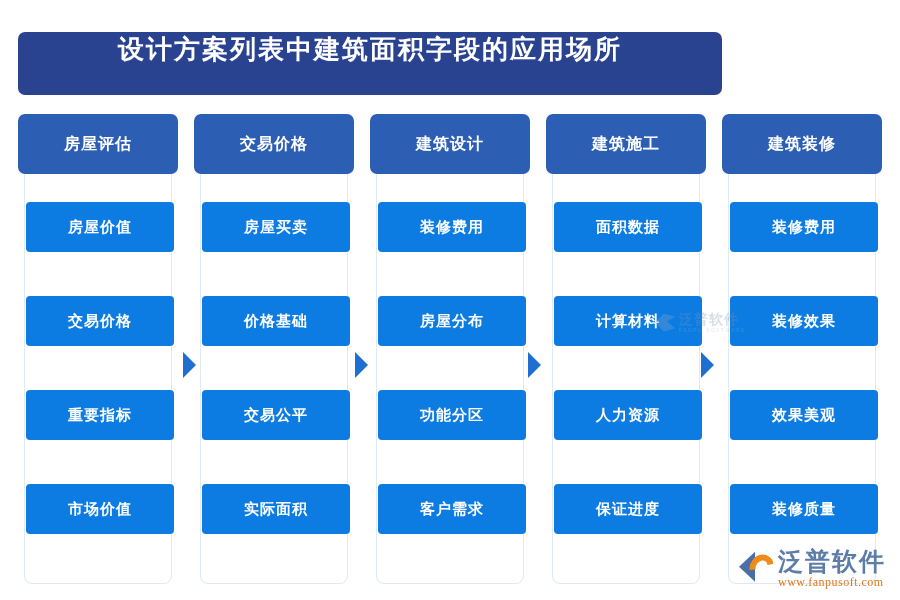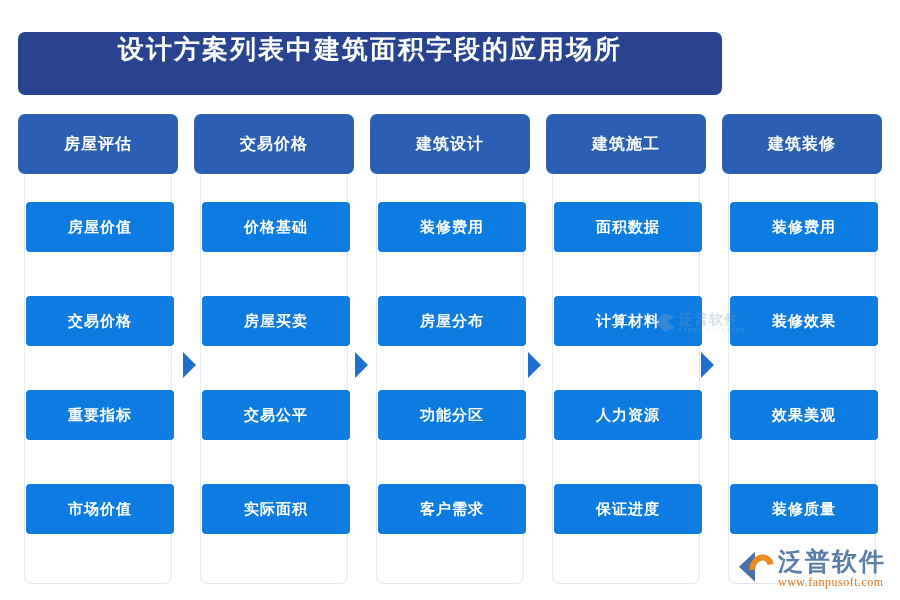--- a/index.html
+++ b/index.html
@@ -211,24 +211,24 @@
       </div>
     </div>
 
     <div class="column">
       <div class="card-body"></div>
       <div class="col-header">
         <span class="col-header-text">交易价格</span>
       </div>
       <div class="items">
         <div class="item-box">
+            <span class="item-text">房屋买卖</span>
+          </div>
+        <div class="item-box">
             <span class="item-text">价格基础</span>
-          </div>
-        <div class="item-box">
-            <span class="item-text">房屋买卖</span>
           </div>
         <div class="item-box">
             <span class="item-text">交易公平</span>
           </div>
         <div class="item-box">
             <span class="item-text">实际面积</span>
           </div>
       </div>
     </div>
 

